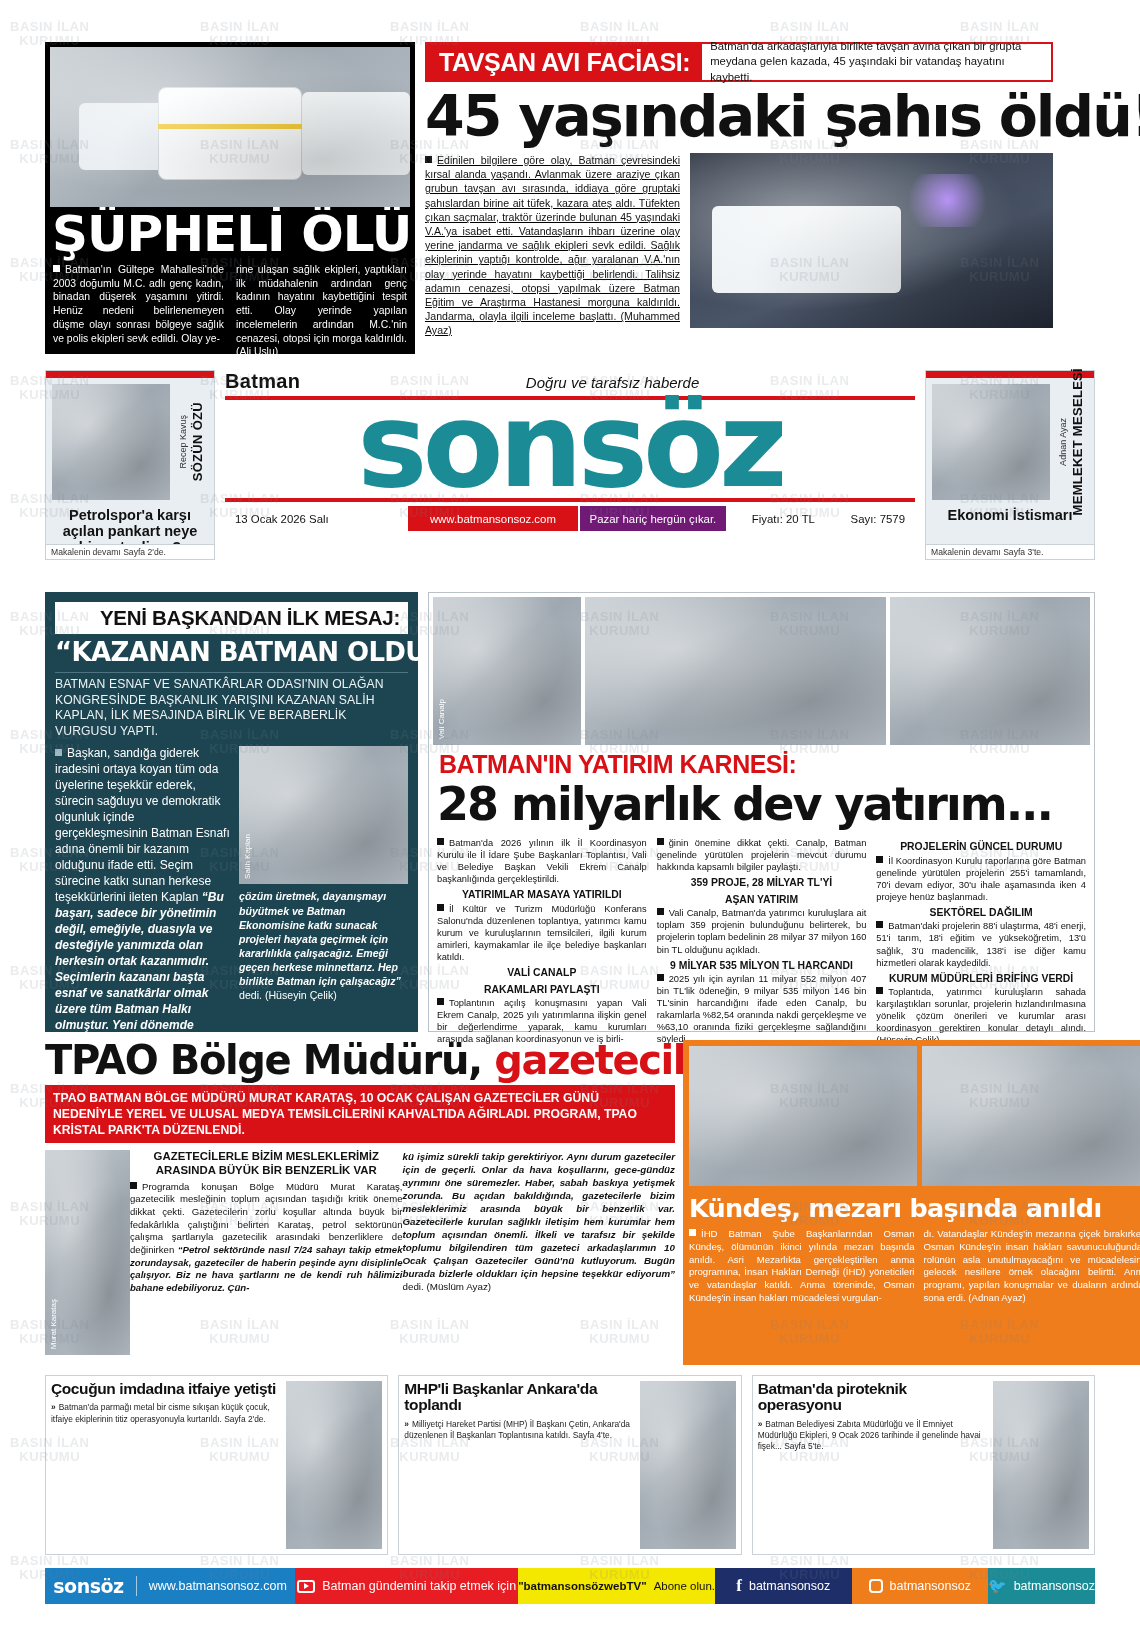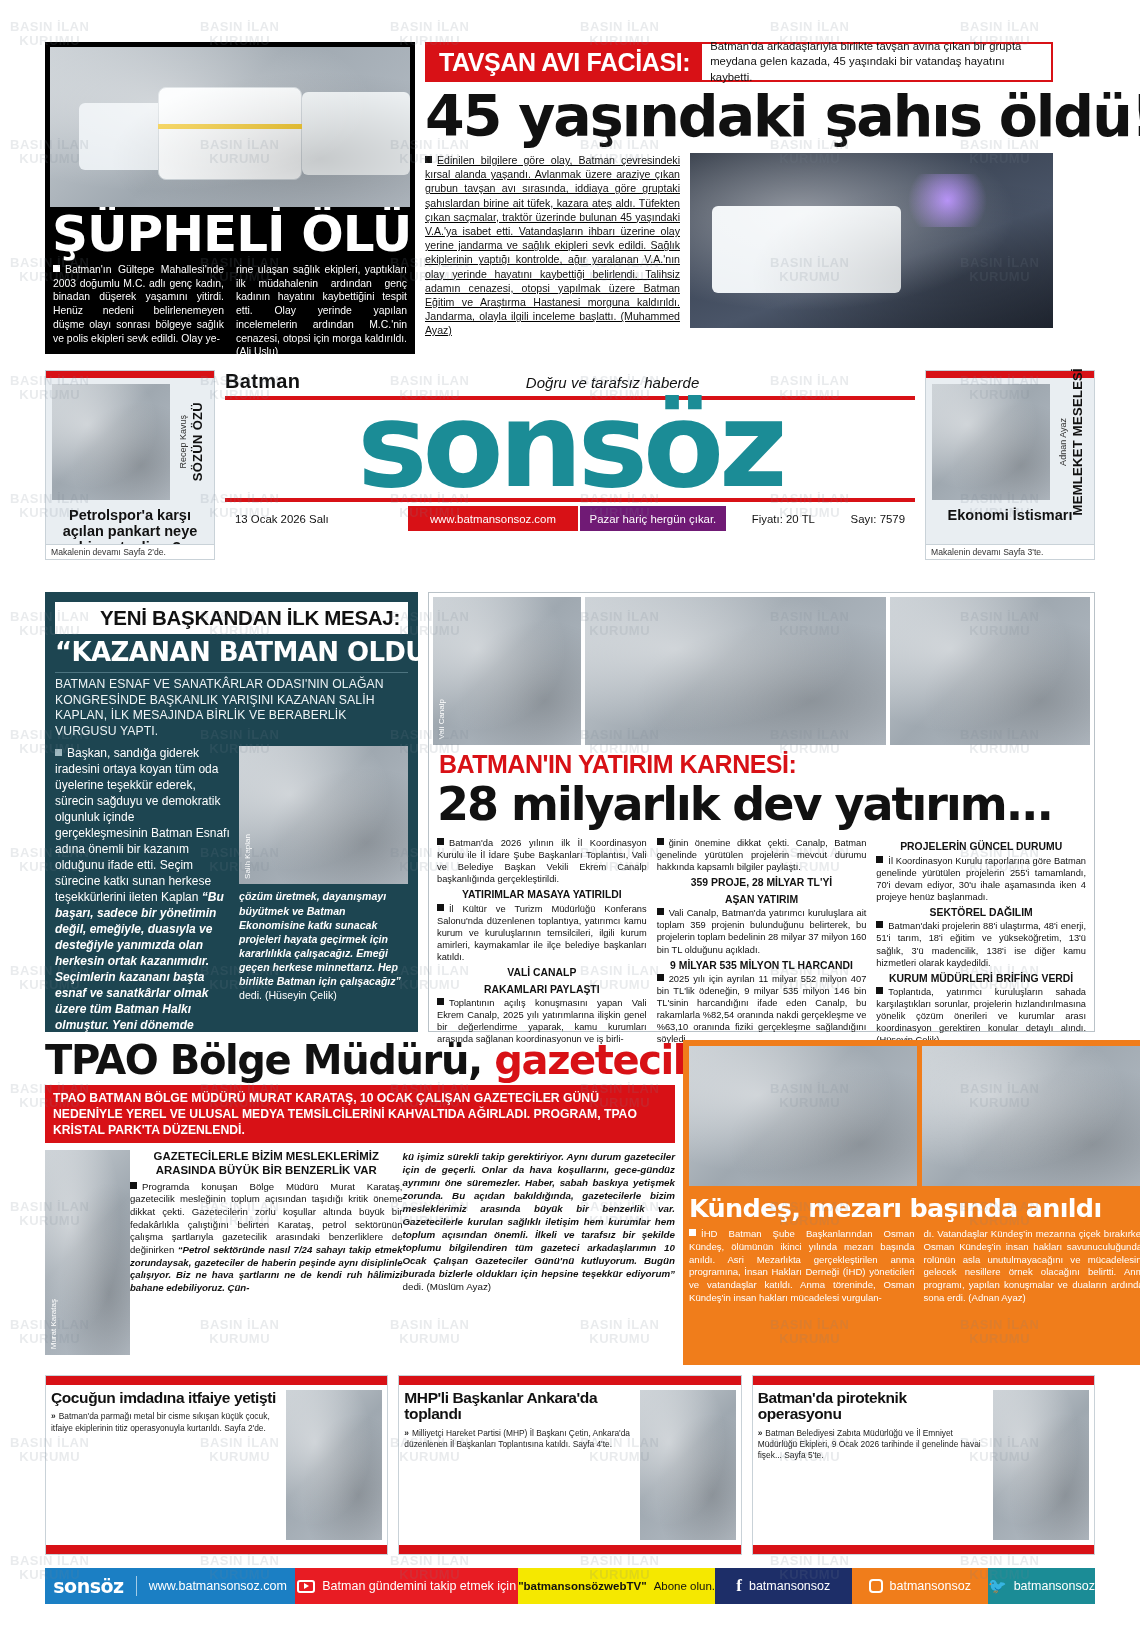--- a/index.html
+++ b/index.html
@@ -204,21 +204,21 @@
   .kundes h3{
     color:#fff; font-size:25.5px; font-weight:800; letter-spacing:-.7px;
     margin:7px 0 5px; white-space:nowrap; font-family:"DejaVu Sans", sans-serif;
   }
   .kundes .cols{ display:flex; gap:9px; }
   .kundes .cols p{ flex:1; color:#fff; font-size:9.6px; line-height:1.33; }
   .kundes .sq::before{ background:#fff; }
 
   
   .bottom{ position:absolute; left:45px; top:1375px; width:1050px; height:180px; display:flex; gap:10px; }
-  .bcard{ flex:1; border:1px solid #c9d2d8; display:flex; flex-direction:column; }
+  .bcard{ flex:1; border:1px solid #c9d2d8; display:flex; }
   .bcard .rt{ height:9px; background:#d81116; }
   .bcard .rb{ height:9px; background:#d81116; margin-top:auto; }
   .bcard .in{ display:flex; gap:5px; padding:5px; flex:1; }
   .bcard .tx{ flex:1; }
   .bcard h4{ font-size:15.5px; font-weight:800; line-height:1.06; color:#111; letter-spacing:-.4px;}
   .bcard .dd{ font-size:8.4px; line-height:1.32; color:#222; margin-top:5px; }
   .bcard .dd::before{ content:"\00bb"; font-weight:700; margin-right:3px; }
   .bcard .ph{ width:96px; }
 
   

